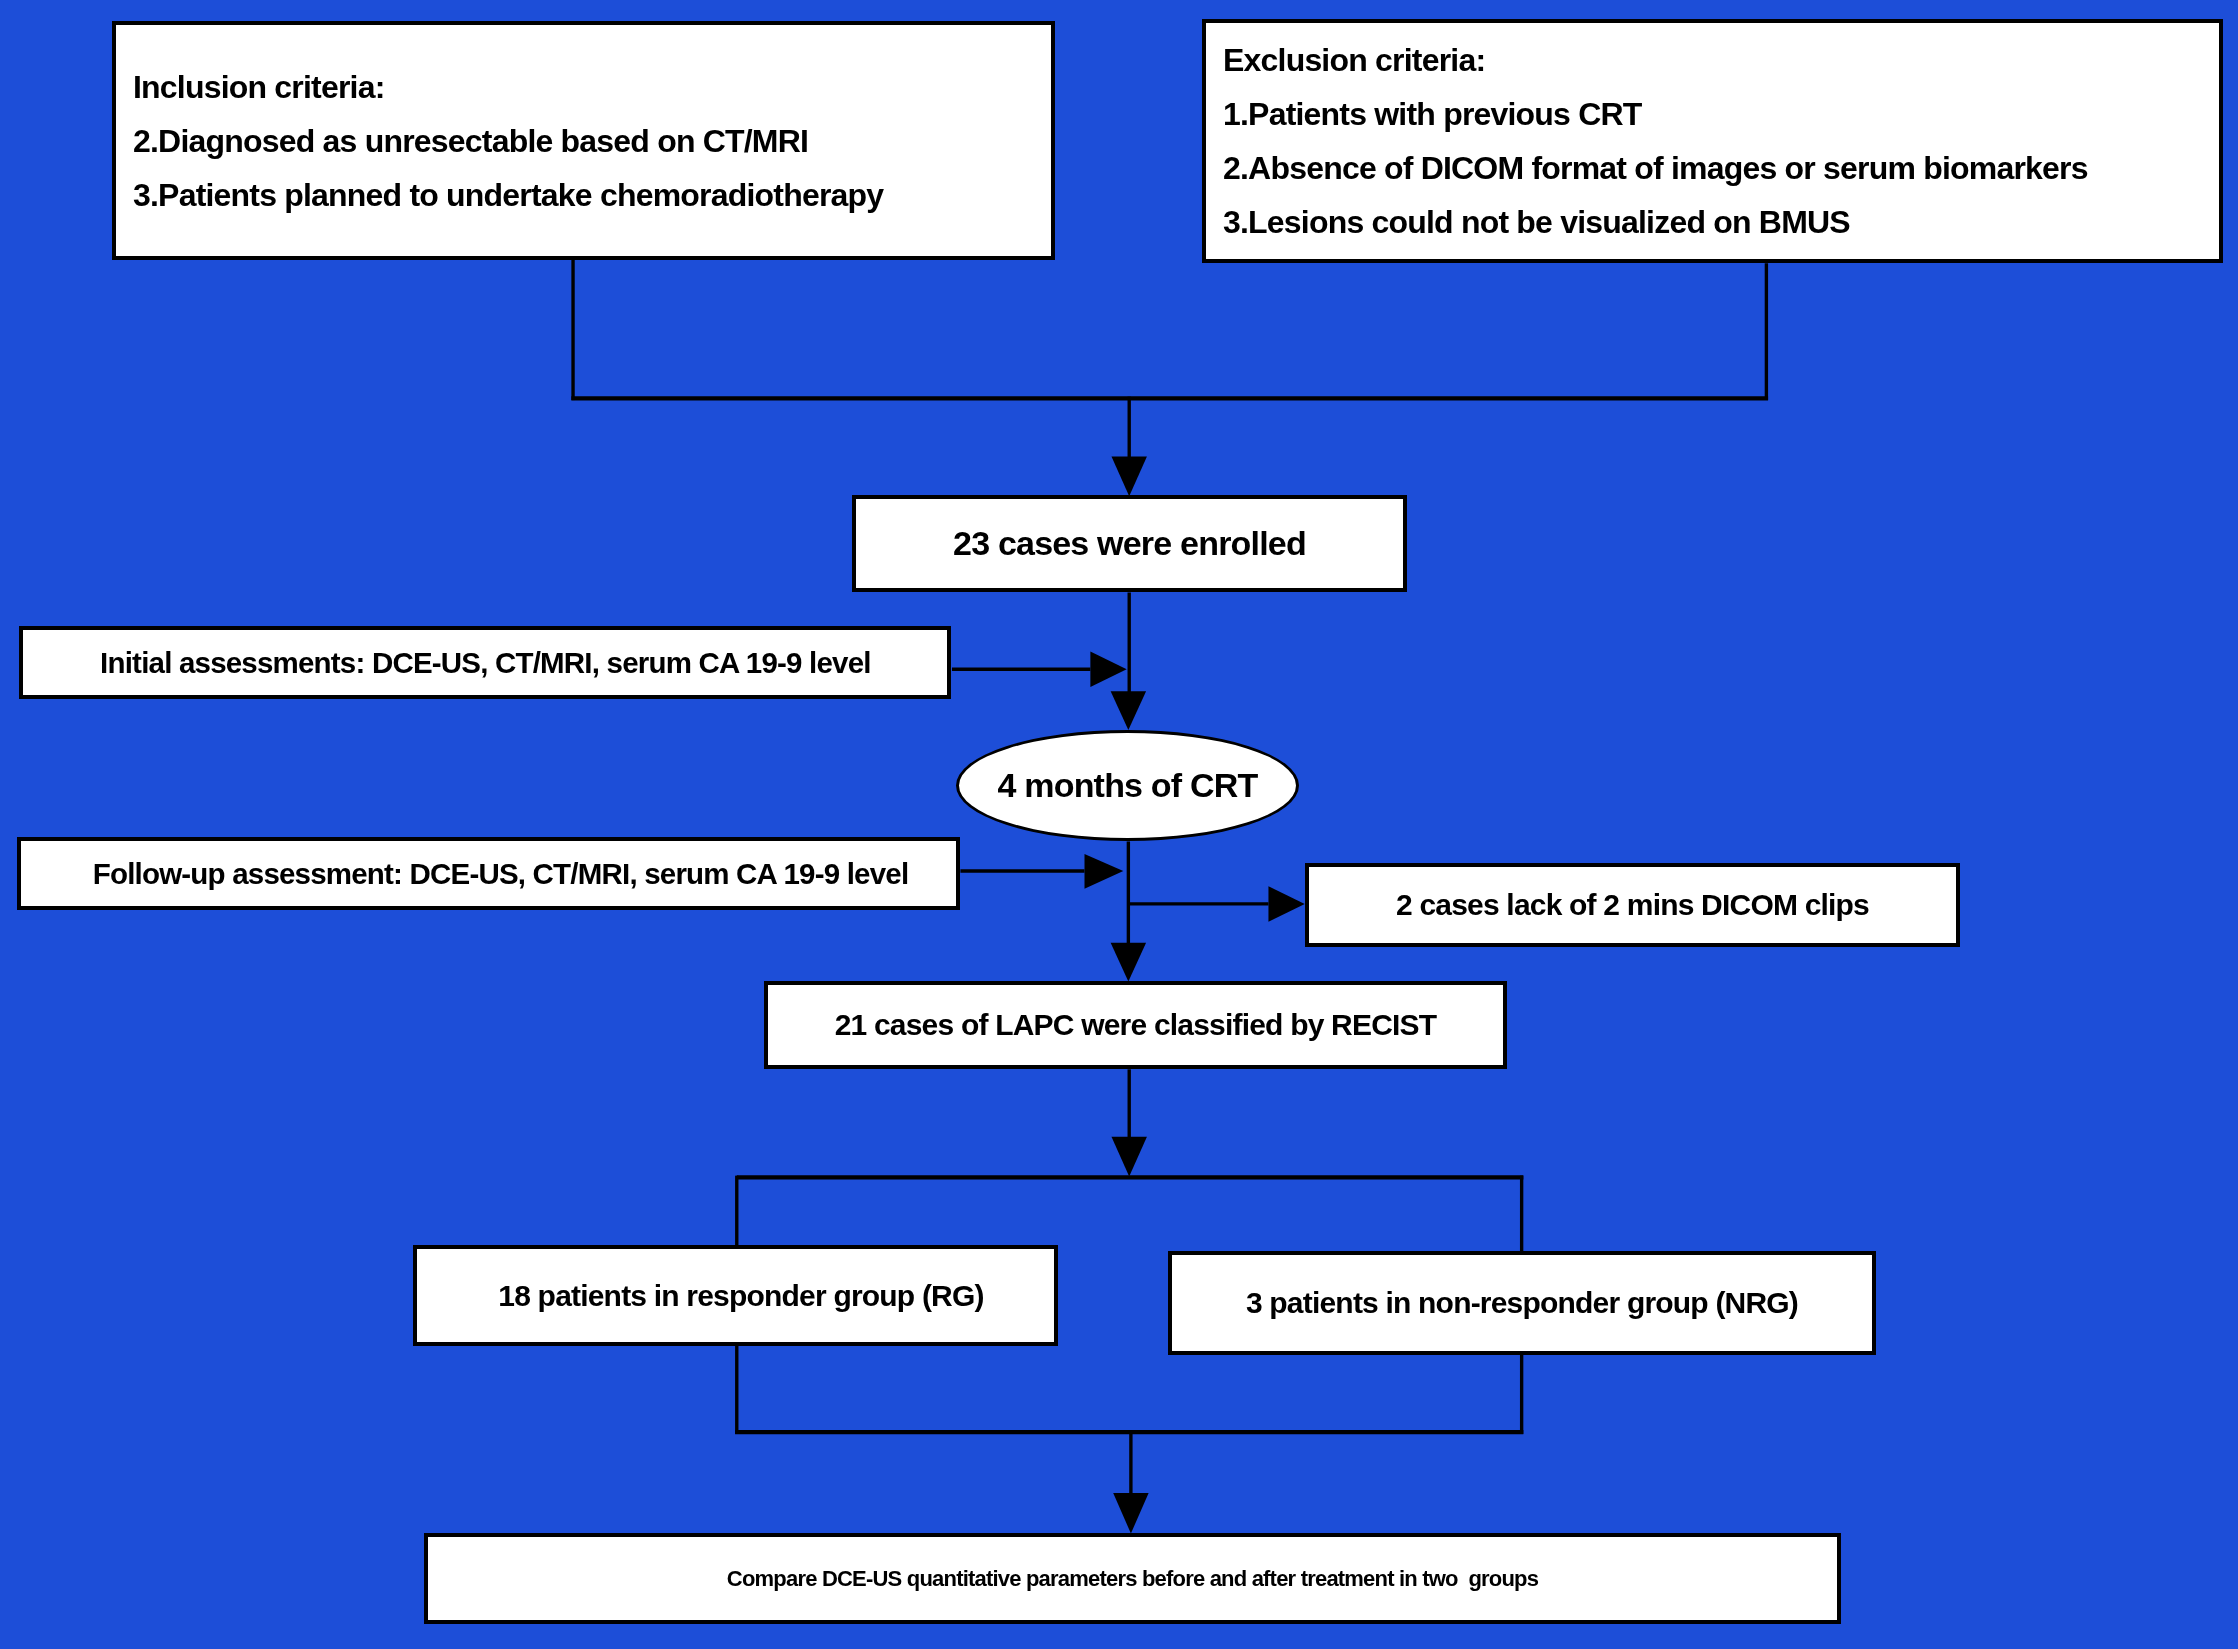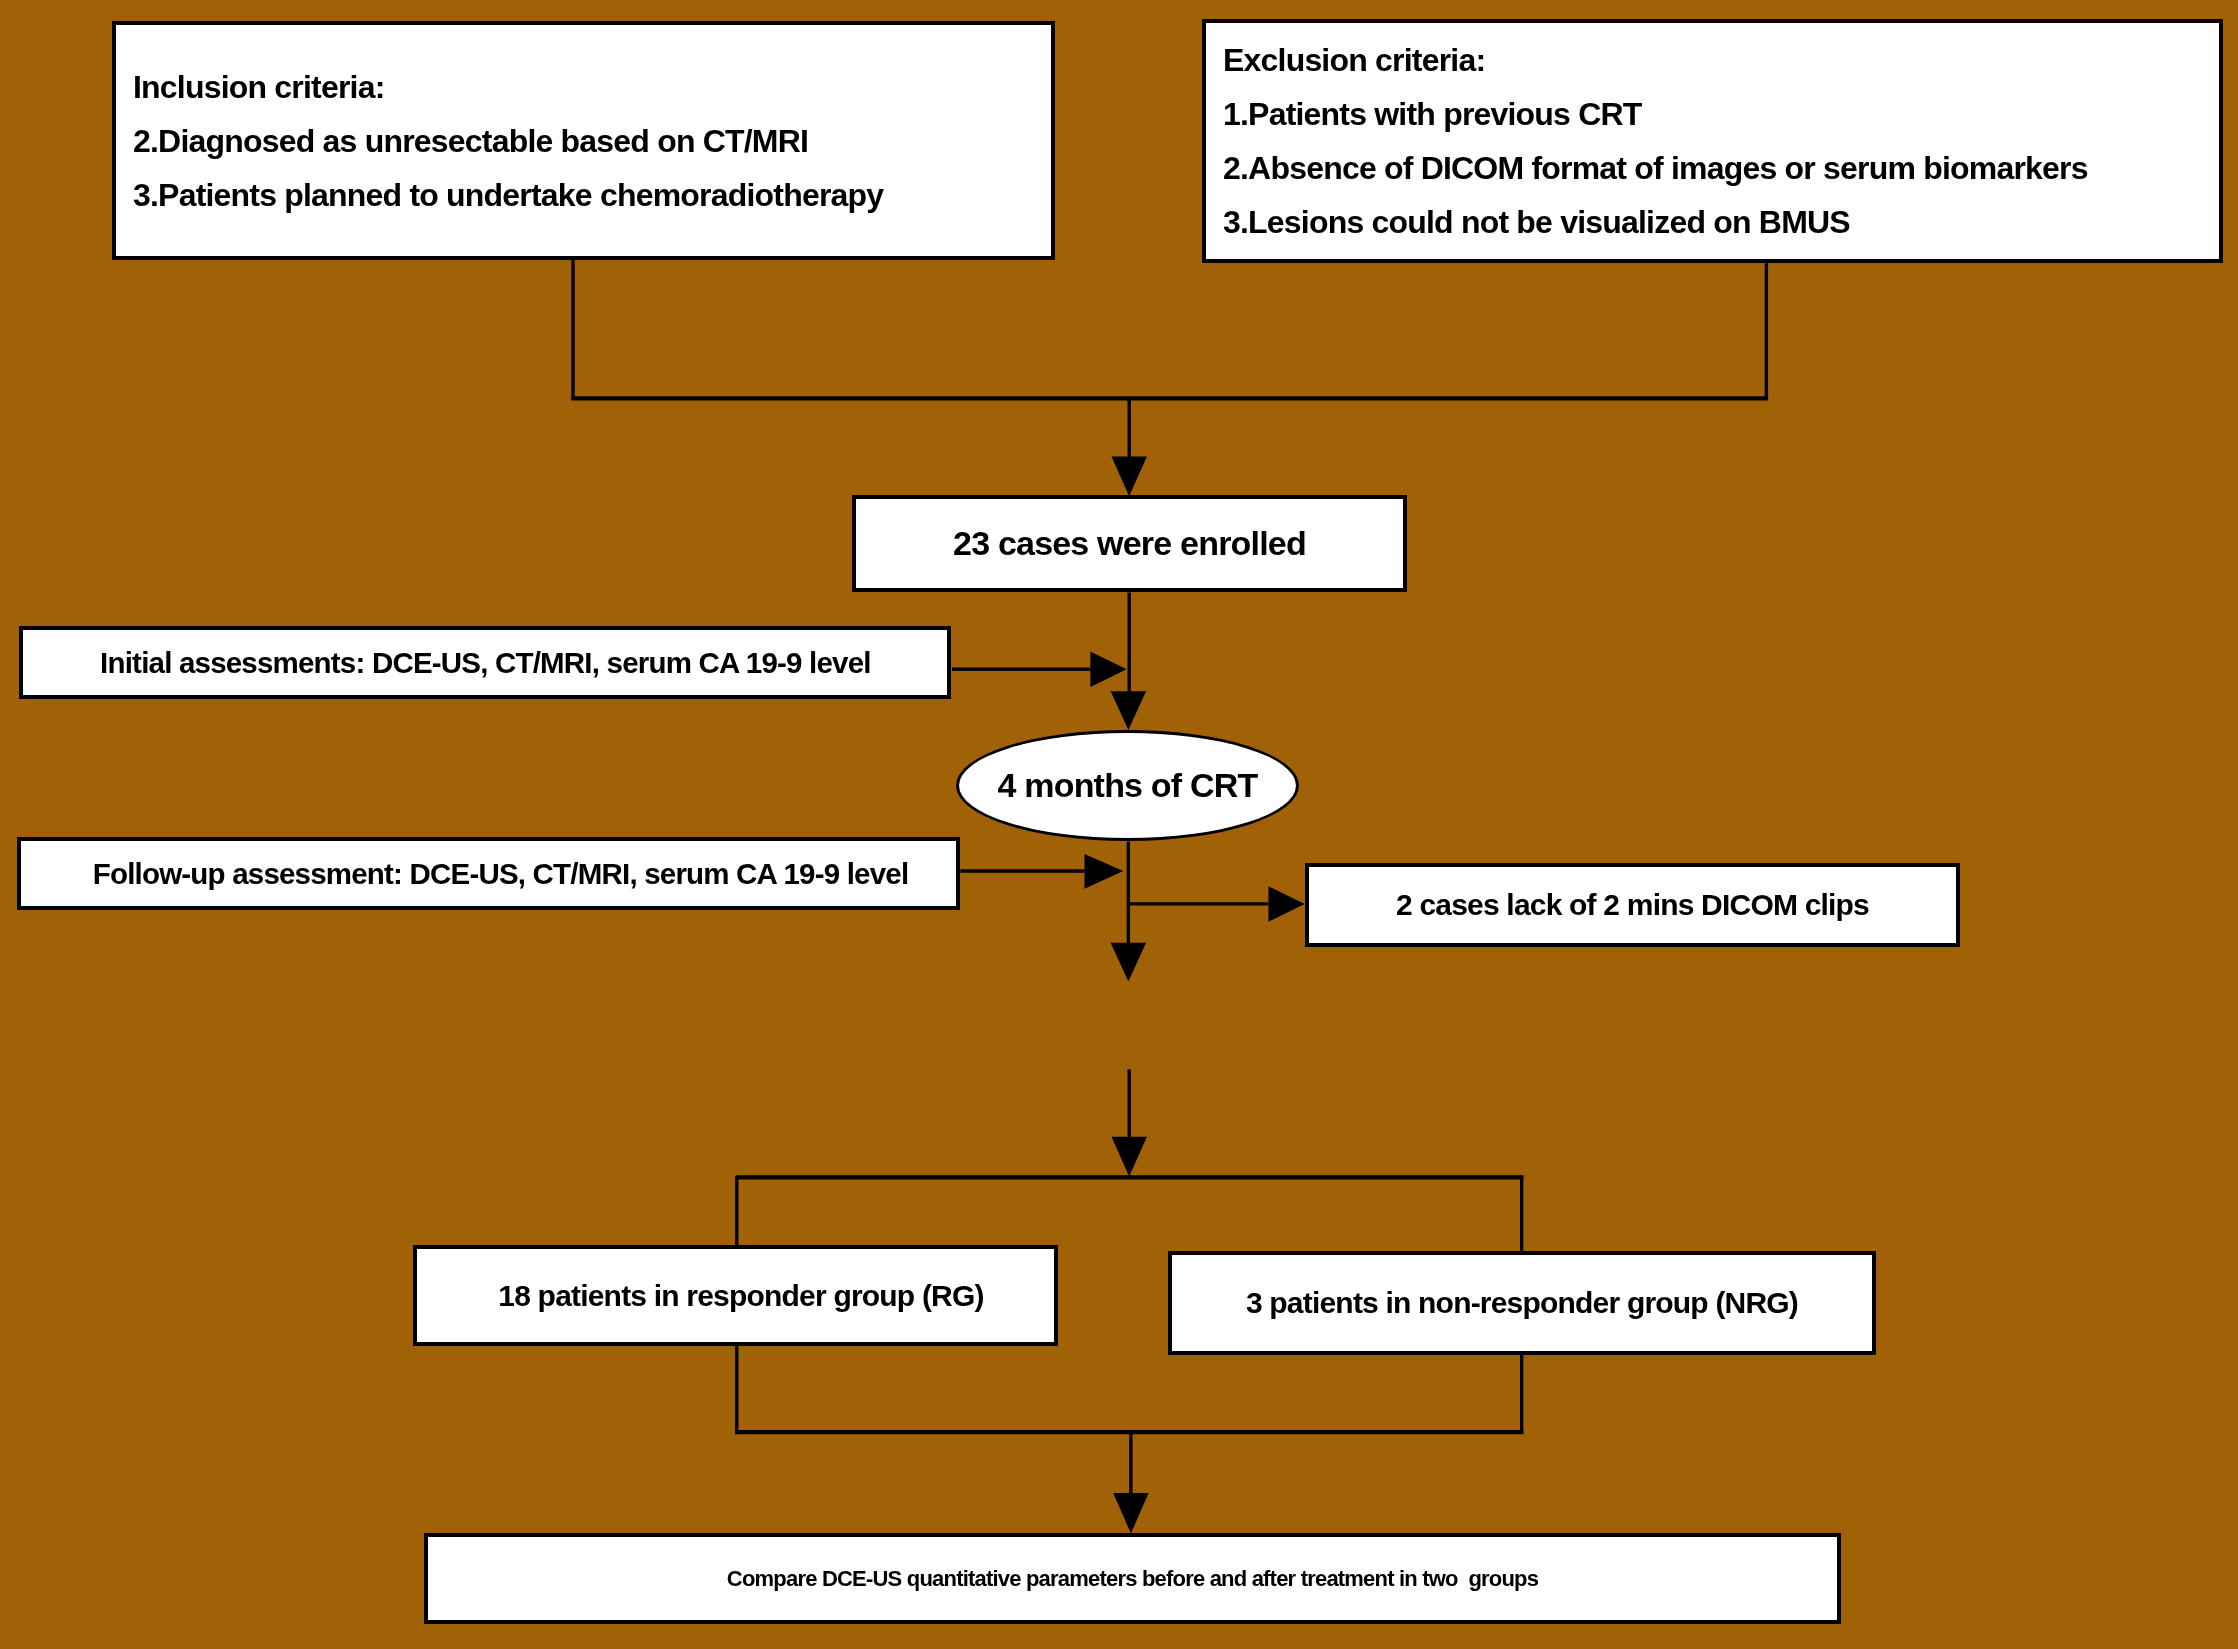--- a/index.html
+++ b/index.html
@@ -6,21 +6,21 @@
   html, body {
     width: 2239px; height: 1650px;
     background: #ffffff;
     font-family: "Liberation Sans", sans-serif;
     font-weight: 700;
     color: #000000;
   }
   .canvas {
     position: relative;
     width: 2239px; height: 1650px;
-    background: #a16207;
+    background: #1d4ed8;
     overflow: hidden;
   }
   svg.connectors {
     position: absolute; left: 0; top: 0;
     width: 2239px; height: 1650px;
     z-index: 1;
   }
   svg.connectors line { stroke: #000000; stroke-width: 4; }
   svg.connectors line.thick { stroke-width: 5; }
   svg.connectors polygon { fill: #000000; stroke: none; }
@@ -137,20 +137,23 @@
   </div>
 
   <div class="box" style="left:17px; top:837px; width:943px; height:73px;padding-left:24px;">
     <span class="label fs35">Follow-up assessment: DCE-US, CT/MRI, serum CA 19-9 level</span>
   </div>
 
   <div class="box" style="left:1305px; top:863px; width:655px; height:84px;">
     <span class="label fs36">2 cases lack of 2 mins DICOM clips</span>
   </div>
 
+  <div class="box" style="left:764px; top:981px; width:743px; height:88px;">
+    <span class="label fs36">21 cases of LAPC were classified by RECIST</span>
+  </div>
 
   <div class="box" style="left:413px; top:1245px; width:645px; height:101px;padding-left:11px;">
     <span class="label fs36">18 patients in responder group (RG)</span>
   </div>
 
   <div class="box" style="left:1168px; top:1251px; width:708px; height:104px;">
     <span class="label fs36">3 patients in non-responder group (NRG)</span>
   </div>
 
   <div class="box" style="left:424px; top:1533px; width:1417px; height:91px;">

